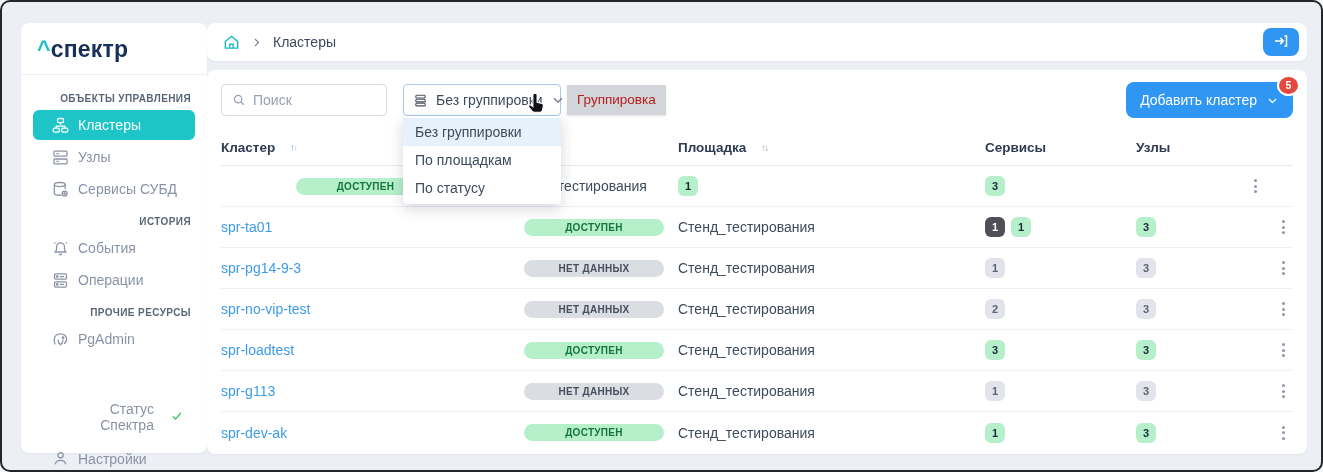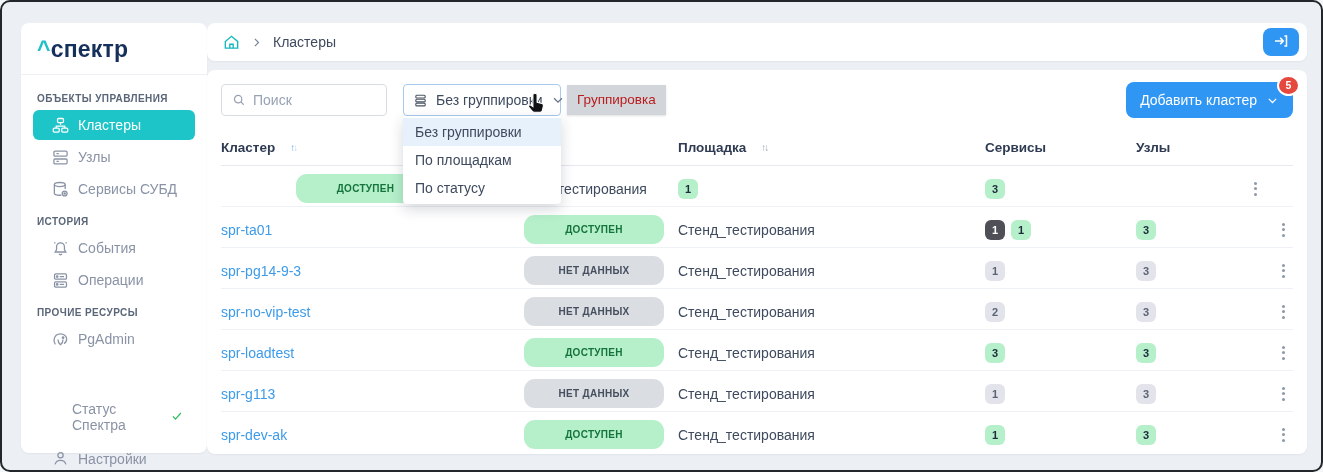--- a/index.html
+++ b/index.html
@@ -9,21 +9,21 @@
             border:2px solid #23262b; border-radius:10px; overflow:hidden; }
 
   .card { background:#fff; border-radius:8px; box-shadow:0 1px 2px rgba(16,24,40,.05); }
 
   
   #sidebar { position:absolute; left:19px; top:21px; width:186px; height:430px; display:flex; flex-direction:column; }
   .logo { padding:13px 16px 11px; font-size:23px; font-weight:bold; letter-spacing:.2px;
           border-bottom:1px solid #eef0f4; }
   .logo .caret { color:#1fc0c6; }
   .logo .word  { color:#16305c; }
-  .side-scroll { flex:1; padding-top:6px; }
+  .side-scroll { flex:1; padding-top:6px;text-align:right; }
   .section-label { font-size:10px; font-weight:bold; color:#5a6678; letter-spacing:.4px;
                    margin:12px 16px 6px 16px; }
   .side-item { display:flex; align-items:center; gap:9px; height:30px; margin:2px 12px;
                padding:0 12px 0 19px; border-radius:6px; color:#8a93a5; cursor:pointer; }
   .side-item .ic { width:17px; height:17px; display:inline-flex; flex:0 0 17px; }
   .side-item .ic svg { width:100%; height:100%; }
   .side-item.active { background:#1ec5c8; color:#fff; }
   .side-item .chk { width:15px; height:15px; color:#2fbe5f; margin-left:8px; }
   .side-item.no-icon { padding-left:39px;margin-top:48px; }
   .side-divider { height:1px; background:#eef0f4; margin:8px 12px 6px; }
@@ -76,21 +76,21 @@
   .tbl-head, .tbl-row { display:grid; grid-template-columns:289px 168px 307px 151px 129px 1fr; align-items:center; }
   .tbl-head { height:36px; border-bottom:1px solid #e5e9f0; font-weight:bold; font-size:13.5px; color:#2e3b52; }
   .th { display:flex; align-items:center; gap:15px; }
   .sort { font-size:10px; letter-spacing:-2px; }
   .sort .up-on  { color:#5fa8ec; }
   .sort .dn-off { color:#c4d8ee; }
   .sort .gray   { color:#9aa6b8; }
   .tbl-row { height:41px; border-bottom:1px solid #eef1f5; }
   .tbl-row:last-child { border-bottom:none; }
   .clink { color:#3d9be9; cursor:pointer; text-decoration:none; }
-  .status-badge { width:140px; height:29px; border-radius:11px; margin:8px auto; font-size:10px; font-weight:bold;
+  .status-badge { width:140px; height:17px; border-radius:11px; margin:8px auto; font-size:10px; font-weight:bold;
                   letter-spacing:.3px; display:flex; align-items:center; justify-content:center; }
   .status-ok     { background:#b6f0cb; color:#15743c; }
   .status-nodata { background:#dadde2; color:#454f5e; }
   .site-cell { color:#3e4a5e; }
   .cnt-wrap { display:flex; gap:6px; }
   .cnt { min-width:20px; height:20px; border-radius:6px; padding:0 4px; font-size:11px; font-weight:bold;
          display:flex; align-items:center; justify-content:center; }
   .cnt.green { background:#b6f0cb; color:#1e2b3c; }
   .cnt.gray  { background:#e3e3eb; color:#5a6474; }
   .cnt.dark  { background:#4f4f57; color:#fff; }

